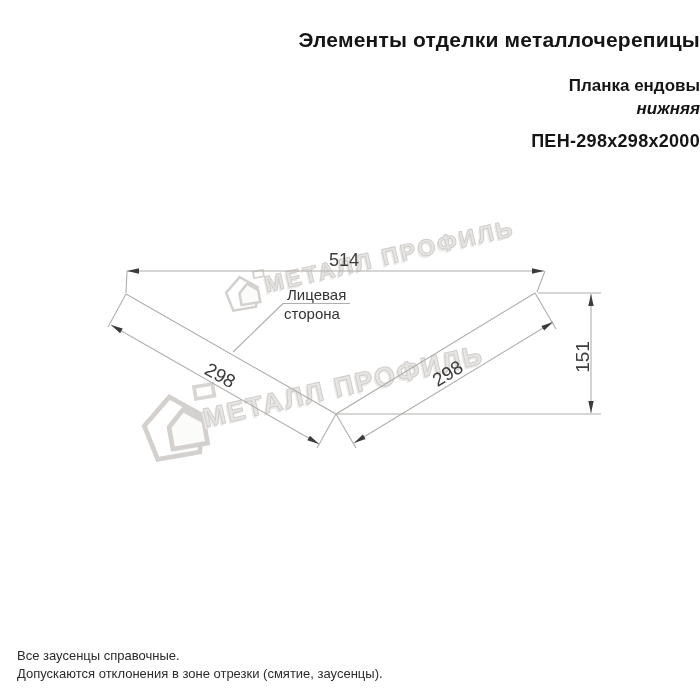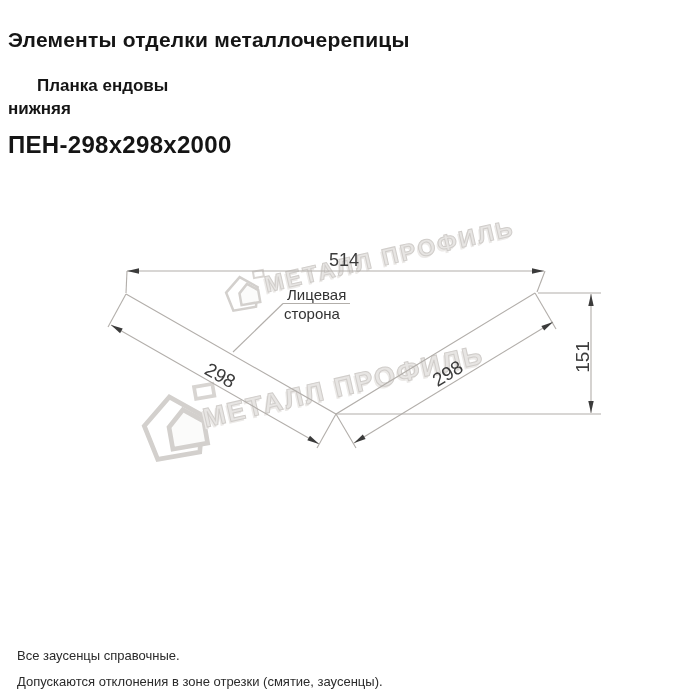--- a/index.html
+++ b/index.html
@@ -1,25 +1,25 @@
 <!DOCTYPE html>
 <html><head>
 <meta charset="utf-8">
 <style>
   html,body{margin:0;padding:0;background:#fff;}
   .page{
     position:relative;width:700px;height:700px;background:#ffffff;overflow:hidden;
     font-family:"Liberation Sans", sans-serif;
   }
   
-  .hline{position:absolute;left:8px;right:0;text-align:left;color:#151515;font-weight:bold;}
+  .hline{position:absolute;left:8px;right:0;text-align:right;color:#151515;font-weight:bold;}
   .h-title{top:28px;font-size:21px;letter-spacing:0.2px;}
   .h-sub1{top:76px;font-size:17px;margin-left:29px;}
-  .h-sub2{top:99px;font-size:17px;}
-  .h-model{top:131px;font-size:24px;letter-spacing:0.3px;}
+  .h-sub2{top:99px;font-size:17px;font-style:italic;}
+  .h-model{top:131px;font-size:18px;letter-spacing:0.3px;}
   
   .wm{position:absolute;z-index:1;pointer-events:none;}
   .wm-text{
     font-weight:bold;white-space:nowrap;
     color:#e7e5e3;-webkit-text-stroke:1px #d0cdca;
     text-shadow:-2px 2px 0 #eceae8;
     transform-origin:0 0;
   }
   .wm-text-top{left:262px;top:272px;font-size:23px;letter-spacing:2.5px;transform:rotate(-13deg);}
   .wm-text-bottom{left:200px;top:404px;font-size:27px;letter-spacing:2px;transform:rotate(-13deg);}
@@ -30,21 +30,21 @@
   svg.drawing{position:absolute;left:0;top:0;z-index:2;}
   svg.drawing .thin{stroke:#b2aeaa;stroke-width:1.1;fill:none;}
   svg.drawing .arrow{fill:#3b3b3b;stroke:none;}
   svg.drawing text{fill:#3c3c3c;font-family:"Liberation Sans", sans-serif;}
   svg.drawing .dimtxt{font-size:19px;}
   svg.drawing .dimtxt-w{font-size:18px;}
   svg.drawing .lbl{font-size:15px;fill:#333;}
   
   .fline{position:absolute;left:17px;color:#2b2b2b;font-size:13px;}
   .f1{top:648px;}
-  .f2{top:666px;margin-top:8px;}
+  .f2{top:666px;}
 </style>
 </head>
 <body>
 
 <div class="page">
 
   <div class="hline h-title">Элементы отделки металлочерепицы</div>
   <div class="hline h-sub1">Планка ендовы</div>
   <div class="hline h-sub2">нижняя</div>
   <div class="hline h-model">ПЕН-298х298х2000</div>

